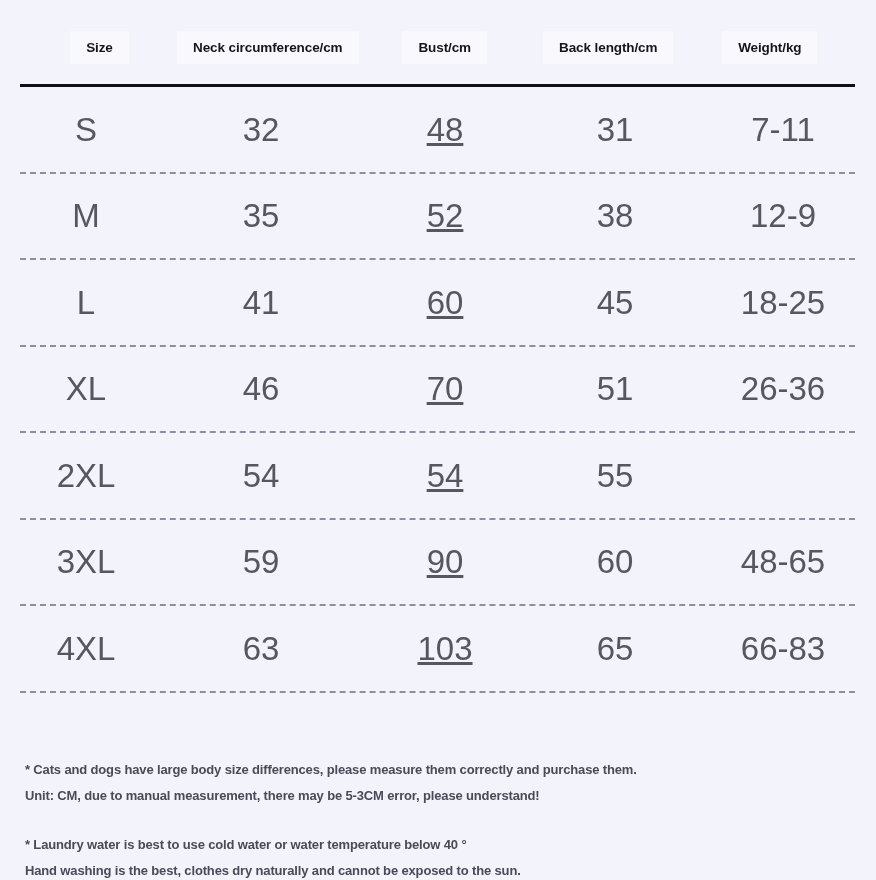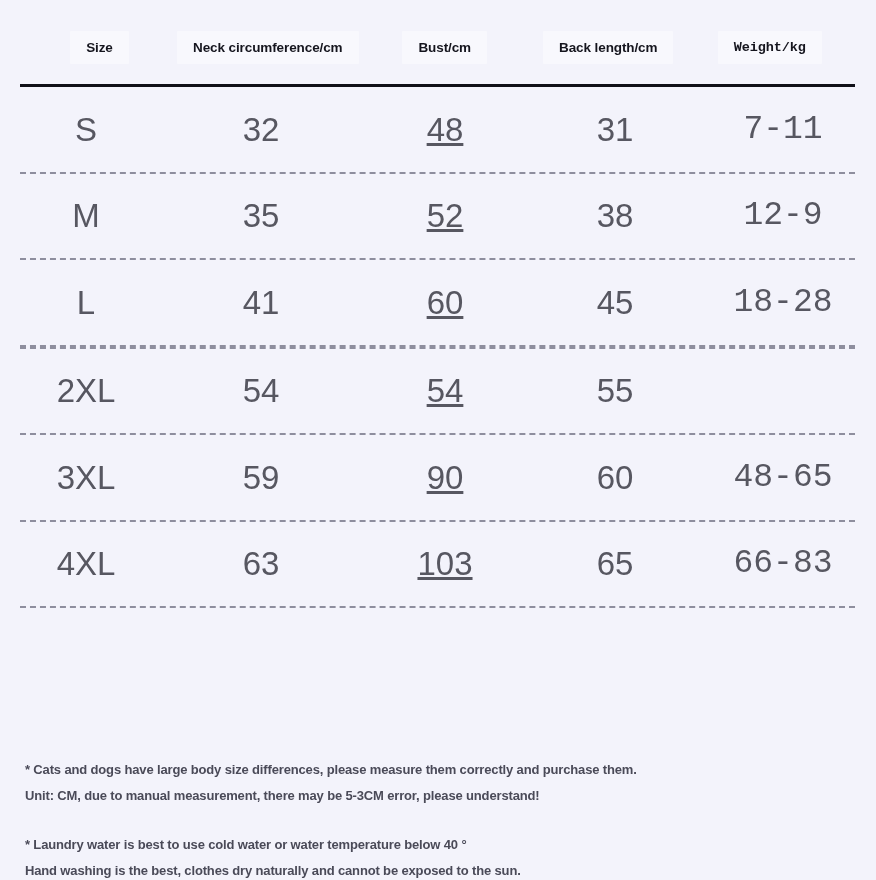--- a/index.html
+++ b/index.html
@@ -47,21 +47,21 @@
     padding: 9px 16px;
     background: rgba(255,255,255,0.42);
     border-radius: 1px;
   }
 
   
   .c-size   { width: 132px; }
   .c-neck   { width: 218px; }
   .c-bust   { width: 150px; text-decoration: underline; }
   .c-back   { width: 190px; }
-  .c-weight { width: 146px; font-family: Liberation Mono, monospace; }
+  .c-weight { width: 146px; }
 
   .rule {
     height: 3px;
     background: #101018;
     margin: 11px 21px 0 20px;
   }
 
   
   .table-body {
     padding: 0 20px;
@@ -146,24 +146,31 @@
       <div class="td c-back">38</div>
       <div class="td c-weight">12-9</div>
     </div>
     <div class="dash"></div>
 
     <div class="row">
       <div class="td c-size">L</div>
       <div class="td c-neck">41</div>
       <div class="td c-bust">60</div>
       <div class="td c-back">45</div>
-      <div class="td c-weight">18-28</div>
-    </div>
-    <div class="dash"></div>
-
+      <div class="td c-weight">18-25</div>
+    </div>
+    <div class="dash"></div>
+
+    <div class="row">
+      <div class="td c-size">XL</div>
+      <div class="td c-neck">46</div>
+      <div class="td c-bust">70</div>
+      <div class="td c-back">51</div>
+      <div class="td c-weight">26-36</div>
+    </div>
     <div class="dash"></div>
 
     <div class="row">
       <div class="td c-size">2XL</div>
       <div class="td c-neck">54</div>
       <div class="td c-bust">54</div>
       <div class="td c-back">55</div>
     </div>
     <div class="dash"></div>
 

